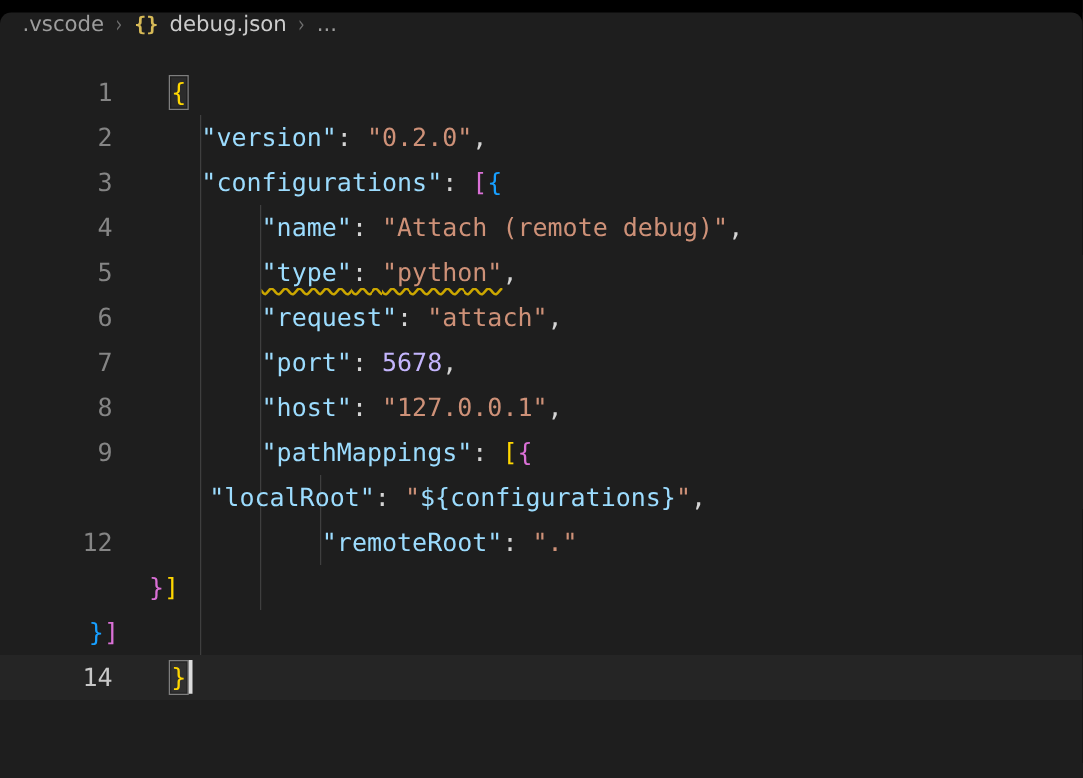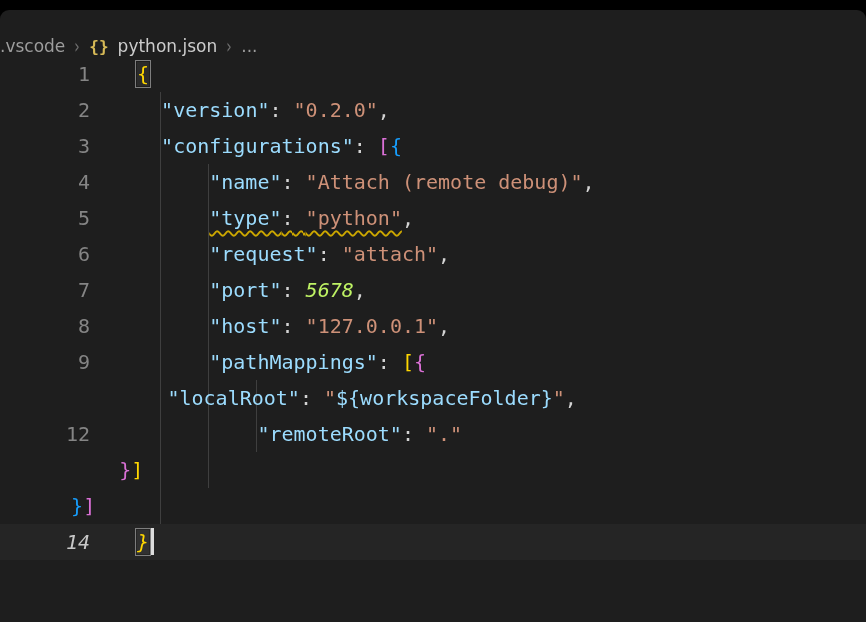--- a/index.html
+++ b/index.html
@@ -6,45 +6,45 @@
   body{
     width:866px;height:622px;background:#000000;overflow:hidden;
     font-family:"DejaVu Sans Mono","Liberation Mono",monospace;
   }
   .topbar{position:absolute;top:0;left:0;width:866px;height:10px;background:#000000;}
   .window{
     position:absolute;top:10px;left:0;right:0;bottom:0;
     background:#1e1e1e;border-radius:9px 9px 0 0;
   }
   .breadcrumbs{
-    height:46px;display:flex;align-items:flex-end;gap:9px;
+    height:46px;display:flex;align-items:flex-start;padding-left:18px;gap:9px;
     font-family:"DejaVu Sans","Liberation Sans",sans-serif;
     font-size:17px;color:#9d9d9d;white-space:nowrap;
   }
   .crumb{cursor:pointer;}
   .crumb-file{color:#cccccc;}
   .crumb-sep{color:#6f6f6f;font-size:15px;transform:scale(.9,1.25);display:inline-block;}
   .crumb-icon{
     color:#d7ba57;font-family:"DejaVu Sans Mono","Liberation Mono",monospace;
     font-weight:bold;font-size:16px;
   }
   .lines{position:relative;}
   .guide{position:absolute;width:1px;background:#3f3f3f;z-index:0;}
   #g1{left:160px;top:36px;height:432px;}
   #g2{left:208px;top:108px;height:324px;}
   #g3{left:256px;top:324px;height:72px;}
   .line{display:flex;height:36px;line-height:36px;font-size:20px;position:relative;z-index:1;}
-  .line.active{background:rgba(255,255,255,0.035);font-style:italic;}
+  .line.active{background:rgba(255,255,255,0.035);}
   .gutter{flex:0 0 90px;text-align:right;color:#858585;user-select:none;}
   .line.active .gutter{color:#c8c8c8;}
   .code{white-space:pre;margin-left:47px;color:#d4d4d4;}
   .tok-punc{color:#d4d4d4;}
   .tok-key{color:#9cdcfe;}
   .tok-str{color:#ce9178;}
-  .tok-num{color:#bef264;font-style:italic;}
+  .tok-num{color:#c4b5fd;}
   .tok-var{color:#9cdcfe;}
   .tok-b1{color:#ffd700;}
   .tok-b2{color:#da70d6;}
   .tok-b3{color:#179fff;}
   .bracket-match{
     outline:1px solid #7e7e7e;outline-offset:1px;
     background:rgba(128,128,128,0.13);
   }
   .squiggle{
     text-decoration-line:underline;
@@ -62,21 +62,21 @@
 </head>
 <body>
 
 <div class="topbar"></div>
 
 <div class="window">
   <div class="breadcrumbs">
     <span class="crumb">.vscode</span>
     <span class="crumb-sep">›</span>
     <span class="crumb-icon">{}</span>
-    <span class="crumb crumb-file">python.json</span>
+    <span class="crumb crumb-file">debug.json</span>
     <span class="crumb-sep">›</span>
     <span class="crumb">...</span>
   </div>
 
   <div class="lines">
     <div class="guide" id="g1"></div>
     <div class="guide" id="g2"></div>
     <div class="guide" id="g3"></div>
   <div class="line">
         <div class="gutter">1</div>
@@ -108,21 +108,21 @@
       </div>
       <div class="line">
         <div class="gutter">8</div>
         <div class="code"><span class="tok-punc">      </span><span class="tok-key">"host"</span><span class="tok-punc">: </span><span class="tok-str">"127.0.0.1"</span><span class="tok-punc">,</span></div>
       </div>
       <div class="line">
         <div class="gutter">9</div>
         <div class="code"><span class="tok-punc">      </span><span class="tok-key">"pathMappings"</span><span class="tok-punc">: </span><span class="tok-b1">[</span><span class="tok-b2">{</span></div>
       </div>
       <div class="line">
-        <div class="code"><span class="tok-punc">          </span><span class="tok-key">"localRoot"</span><span class="tok-punc">: </span><span class="tok-str">"</span><span class="tok-var">${workspaceFolder}</span><span class="tok-str">"</span><span class="tok-punc">,</span></div>
+        <div class="code"><span class="tok-punc">          </span><span class="tok-key">"localRoot"</span><span class="tok-punc">: </span><span class="tok-str">"</span><span class="tok-var">${configurations}</span><span class="tok-str">"</span><span class="tok-punc">,</span></div>
       </div>
       <div class="line">
         <div class="gutter">12</div>
         <div class="code"><span class="tok-punc">          </span><span class="tok-key">"remoteRoot"</span><span class="tok-punc">: </span><span class="tok-str">"."</span></div>
       </div>
       <div class="line">
         <div class="code"><span class="tok-punc">      </span><span class="tok-b2">}</span><span class="tok-b1">]</span></div>
       </div>
       <div class="line">
         <div class="code"><span class="tok-punc">  </span><span class="tok-b3">}</span><span class="tok-b2">]</span></div>

